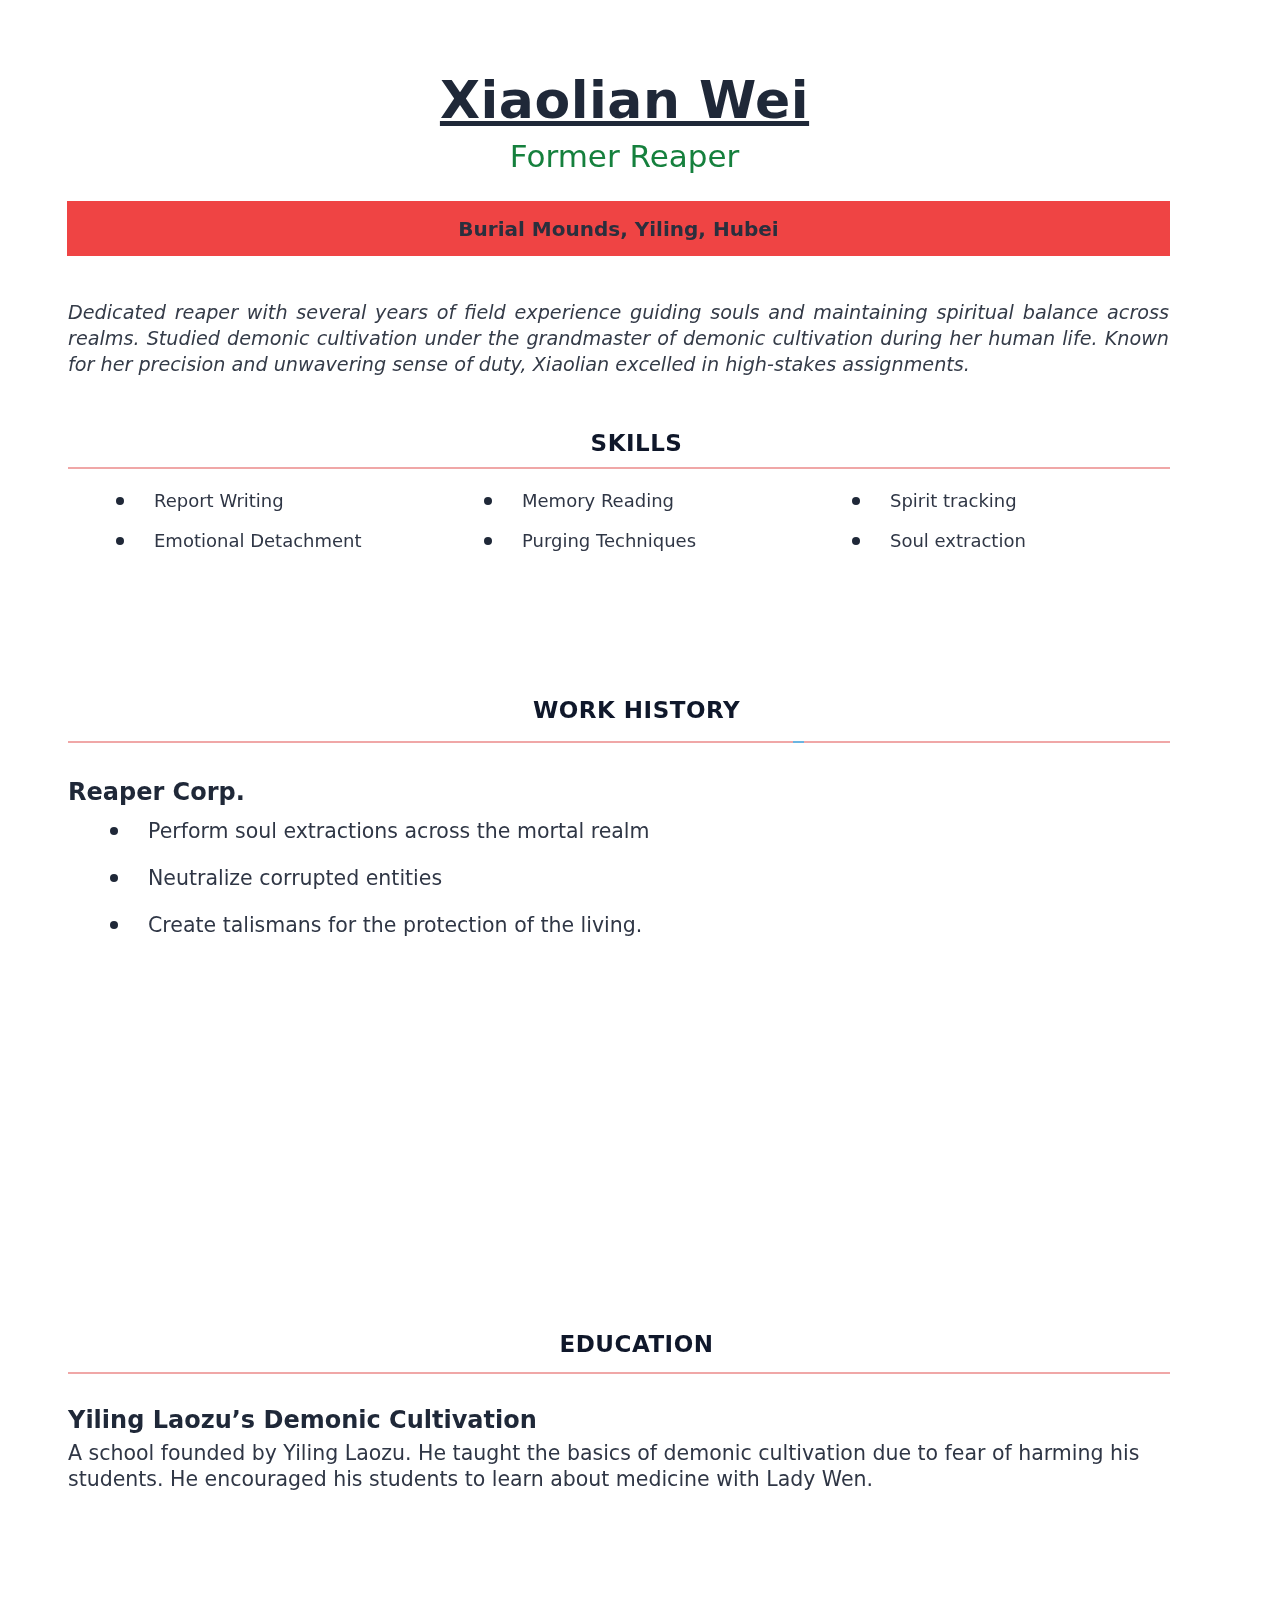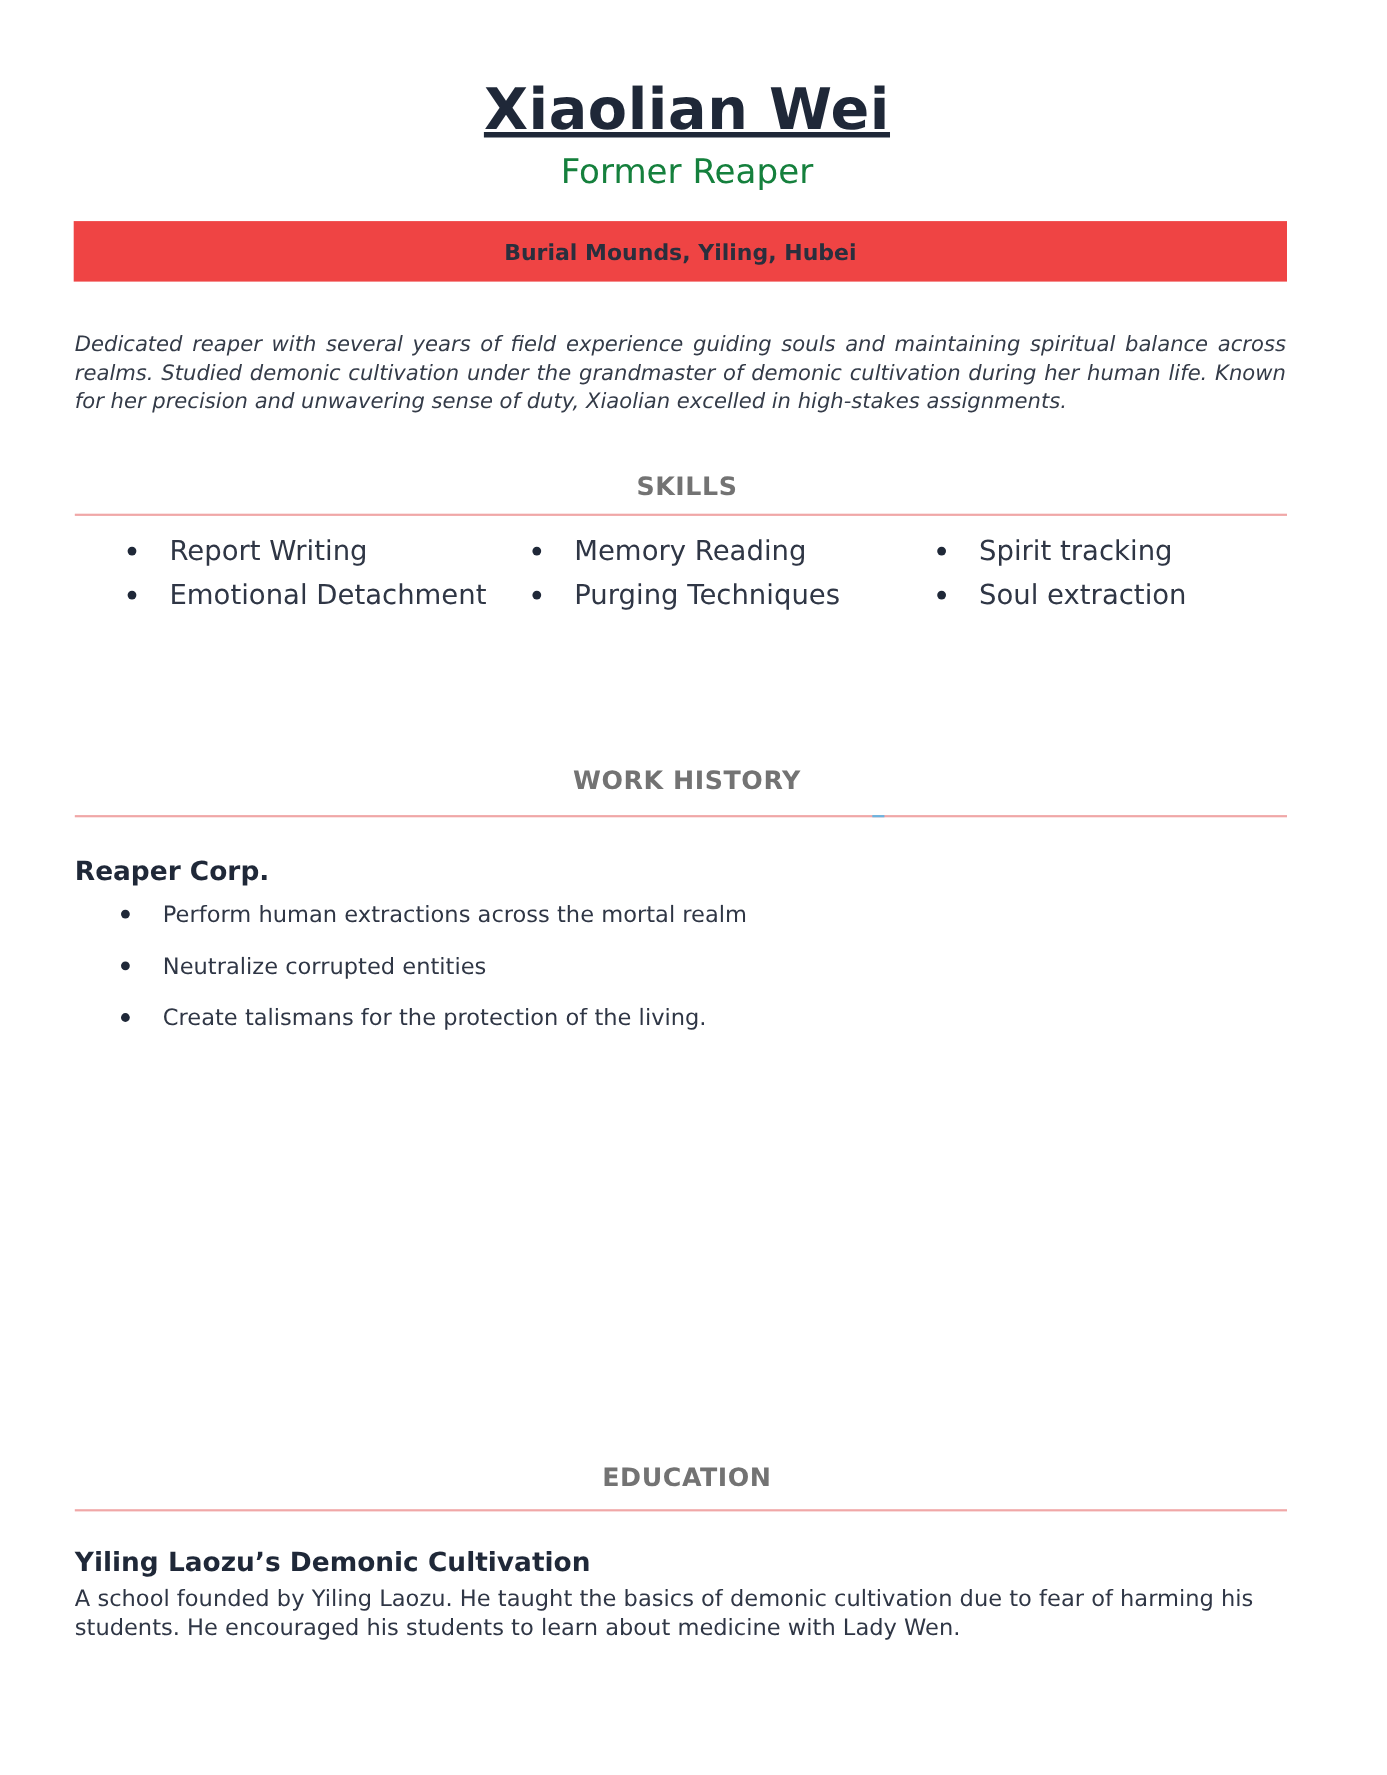--- a/index.html
+++ b/index.html
@@ -64,25 +64,25 @@
       top: 300px;
       width: 1101px;
       font-size: 19.2px;
       line-height: 26px;
       font-style: italic;
       text-align: justify;
       color: #343b48;
     }
     .section-heading {
       position: absolute;
-      left: 0; width: 1249px;
+      left: 12px; width: 1249px;
       text-align: center;
       font-size: 23px;
       font-weight: bold;
-      color: #737373;
+      color: #0f172a;
       letter-spacing: 0.5px;
     }
     .section-rule {
       position: absolute;
       left: 68px;
       width: 1102px;
       height: 2px;
       background: #f0a7a7;
     }
     .rule-mark {
@@ -96,21 +96,21 @@
       left: 110px;
       top: 488px;
       width: 1060px;
       display: grid;
       grid-template-columns: 368px 368px 324px;
       row-gap: 14px;
     }
     .skill {
       display: flex;
       align-items: center;
-      font-size: 25px;
+      font-size: 18px;
       line-height: 26px;
       color: #2f3645;
     }
     .bullet {
       display: inline-block;
       width: 8px; height: 8px;
       border-radius: 50%;
       background: #1f2838;
       margin-left: 6px;
       margin-right: 30px;
@@ -209,21 +209,21 @@
 
   <div class="section-heading" style="top:697px;">WORK HISTORY</div>
   <div class="section-rule" style="top:741px;"></div>
   <div class="rule-mark" style="left:793px; top:741px;"></div>
 
   <div class="company">Reaper Corp.</div>
 
   <div class="work-list">
     <div class="work-item">
       <span class="bullet"></span>
-      <span>Perform human extractions across the mortal realm</span>
+      <span>Perform soul extractions across the mortal realm</span>
     </div>
     <div class="work-item">
       <span class="bullet"></span>
       <span>Neutralize corrupted entities</span>
     </div>
     <div class="work-item">
       <span class="bullet"></span>
       <span>Create talismans for the protection of the living.</span>
     </div>
   </div>

